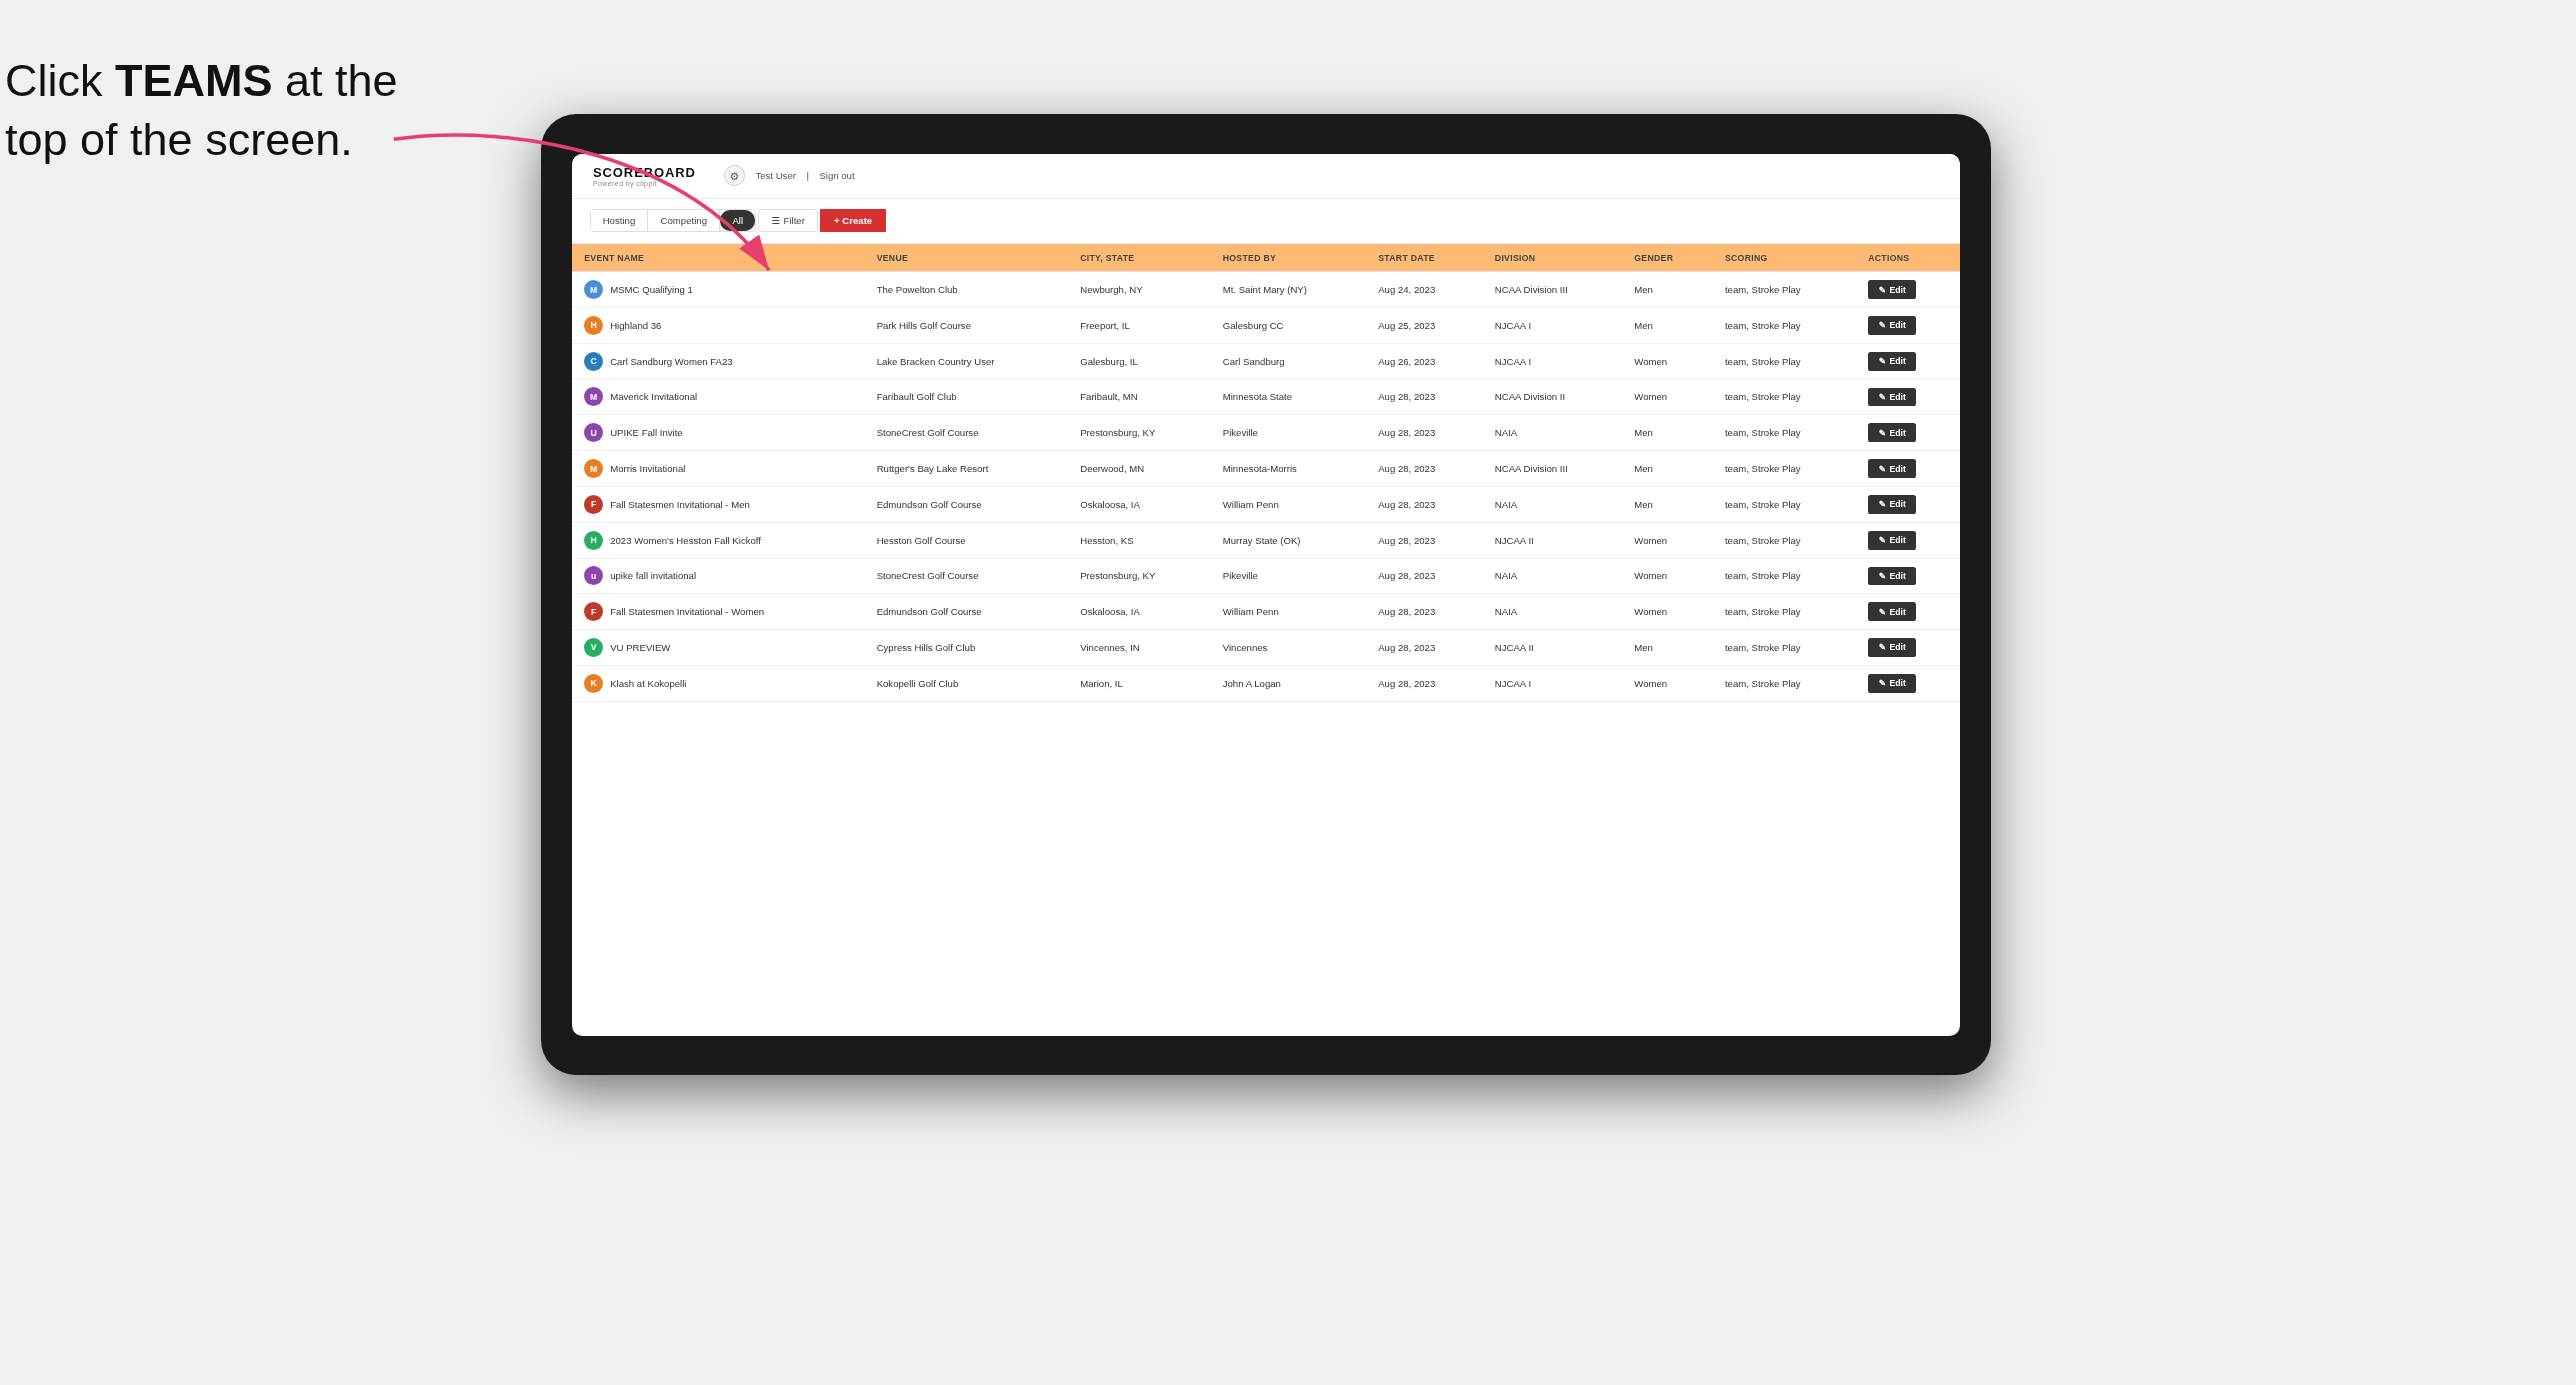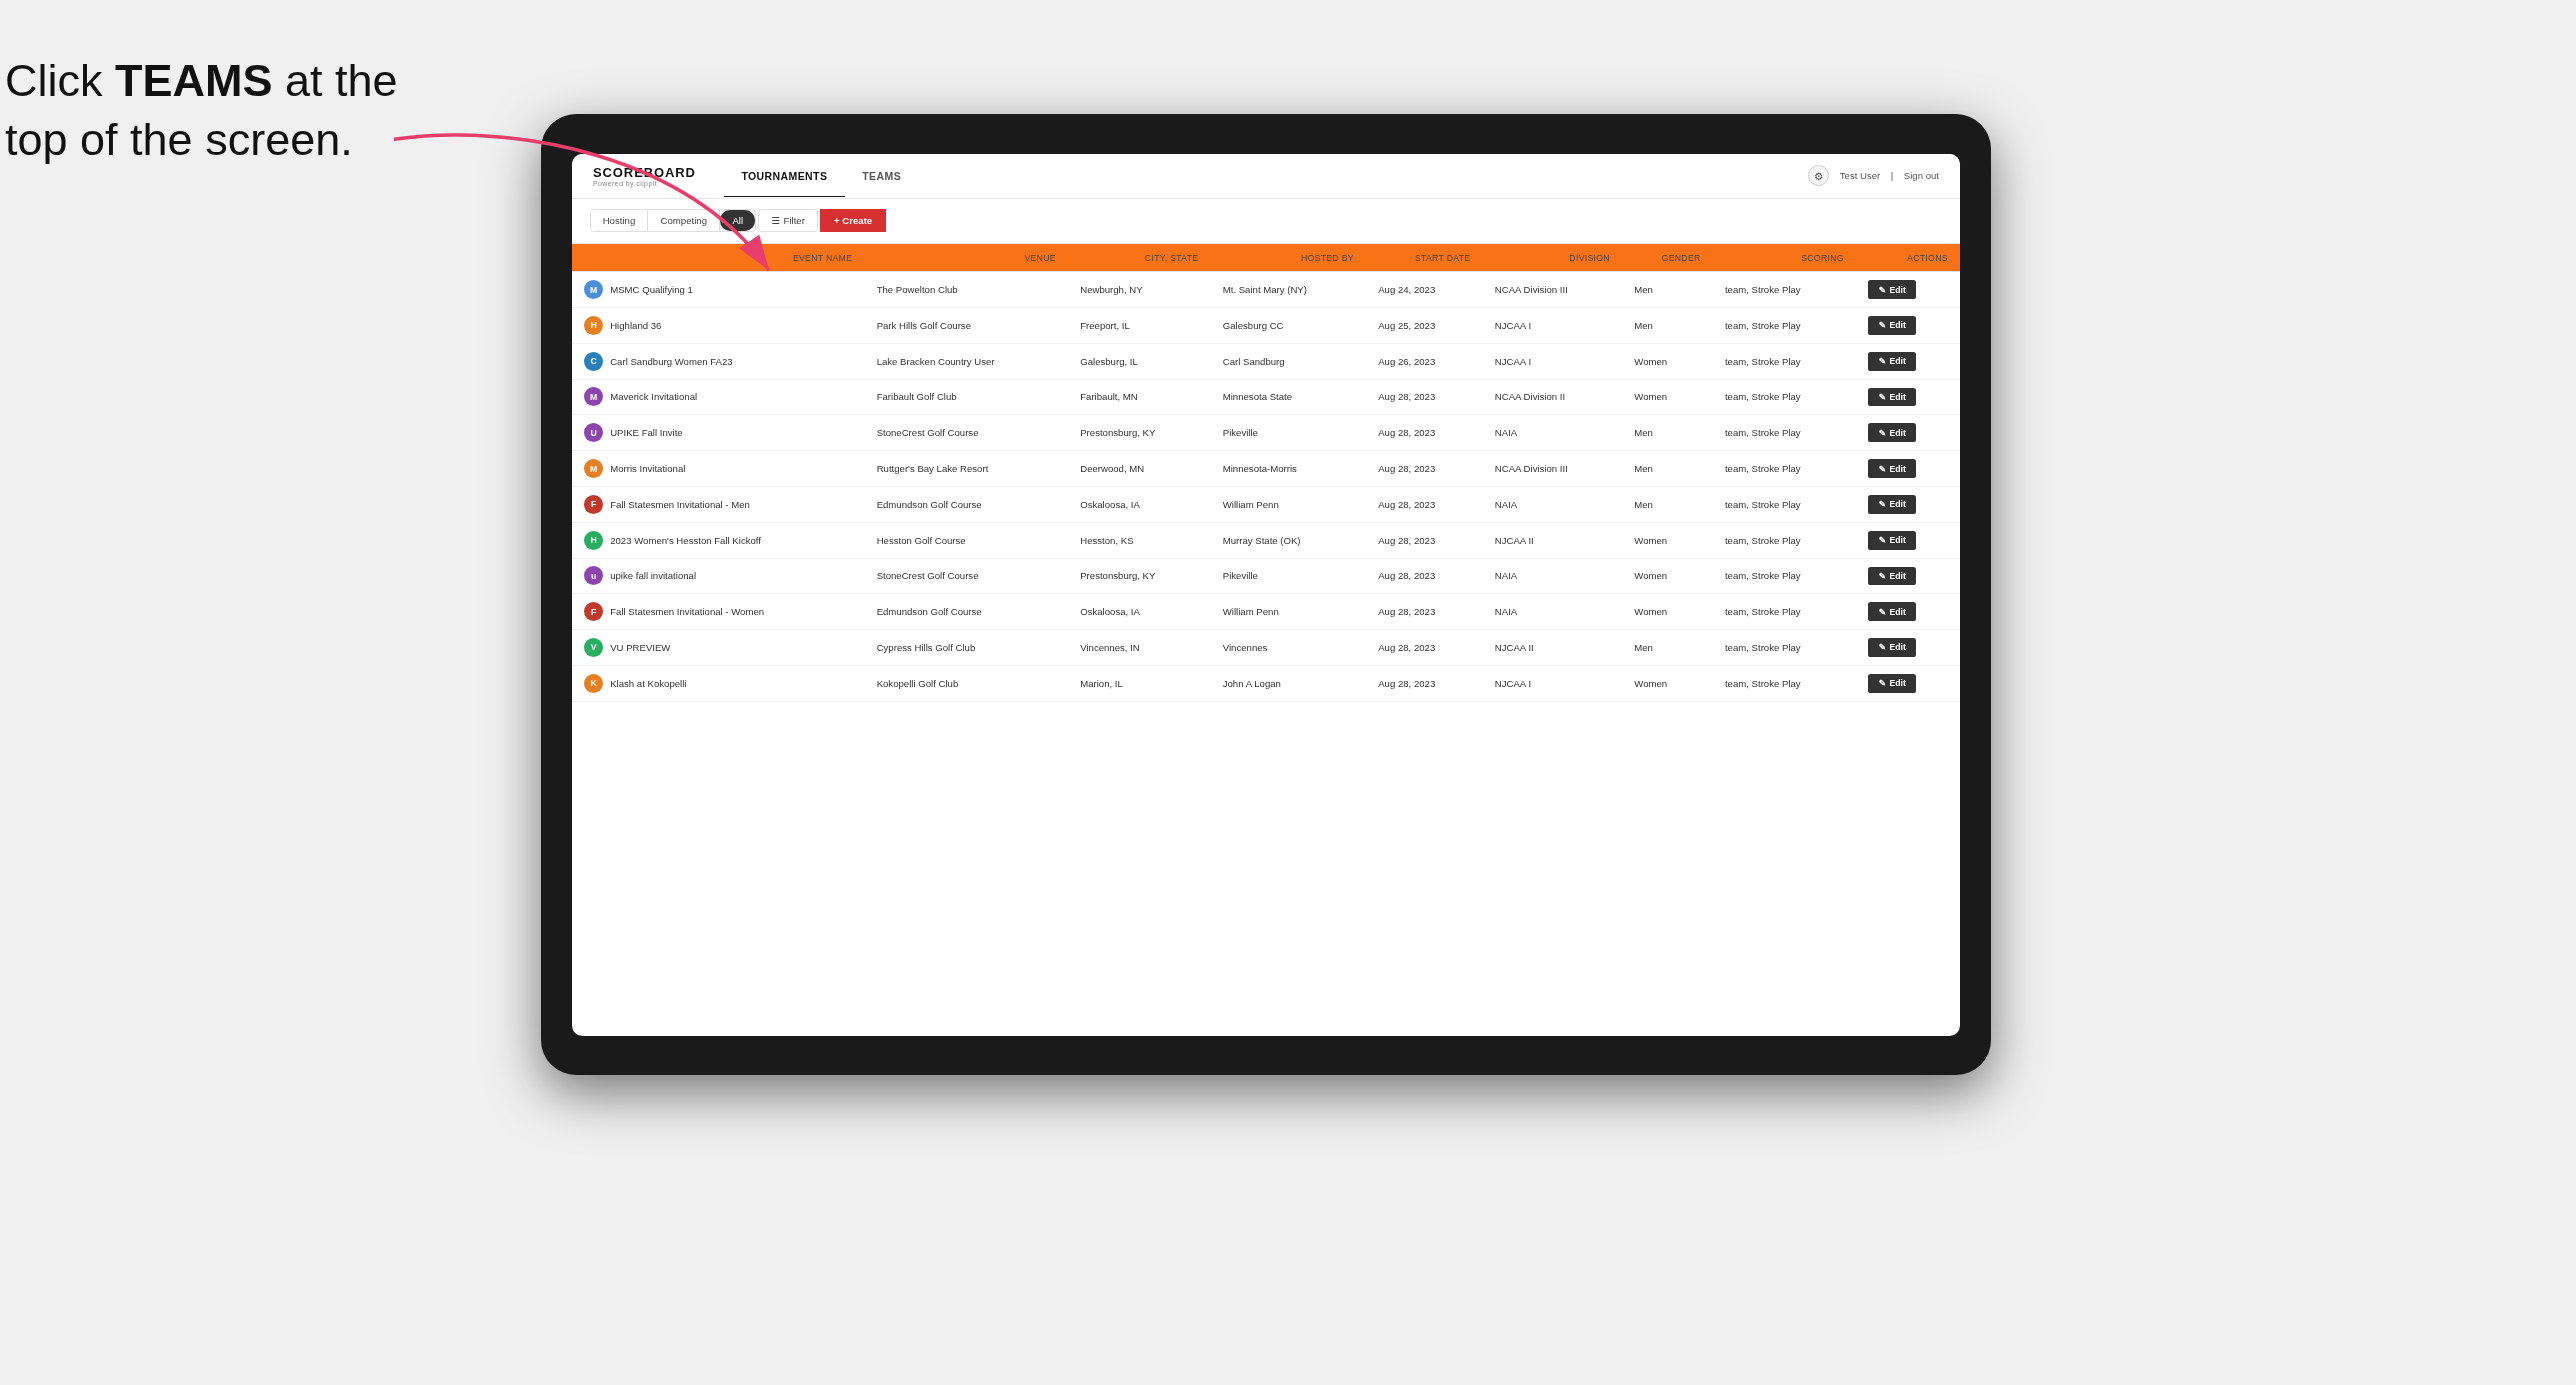--- a/index.html
+++ b/index.html
@@ -214,26 +214,26 @@
     }
 
     table {
       width: 100%;
       border-collapse: collapse;
       font-size: 9.6px;
     }
 
     thead th {
       padding: 8.7px 12.2px;
-      text-align: right;
+      text-align: left;
       font-size: 8.7px;
-      font-weight: 400;
+      font-weight: 700;
       color: #444;
       border-bottom: 0.9px solid #e0e0e0;
-      background: #f97316;
+      background: #fdba74;
       letter-spacing: 0.3px;
       white-space: nowrap;
     }
 
     tbody tr {
       border-bottom: 0.9px solid #f0f0f0;
     }
 
     tbody td {
       padding: 7.9px 12.2px;
@@ -304,24 +304,20 @@
 </div>
 
 <div class="tablet-outer">
   <div class="tablet-screen">
 
     <div class="app-header">
       <div class="logo-area">
         <span class="logo-title">SCOREBOARD</span>
         <span class="logo-subtitle">Powered by clippit</span>
       </div>
-      <nav class="nav-tabs">
-        <div class="nav-tab active">TOURNAMENTS</div>
-        <div class="nav-tab">TEAMS</div>
-      </nav>
       <div class="header-right">
         <div class="gear-icon-btn">⚙</div>
         <span>Test User</span>
         <span>|</span>
         <span style="cursor:pointer;">Sign out</span>
       </div>
     </div>
 
     <div class="toolbar">
       <div class="filter-btn-group">

